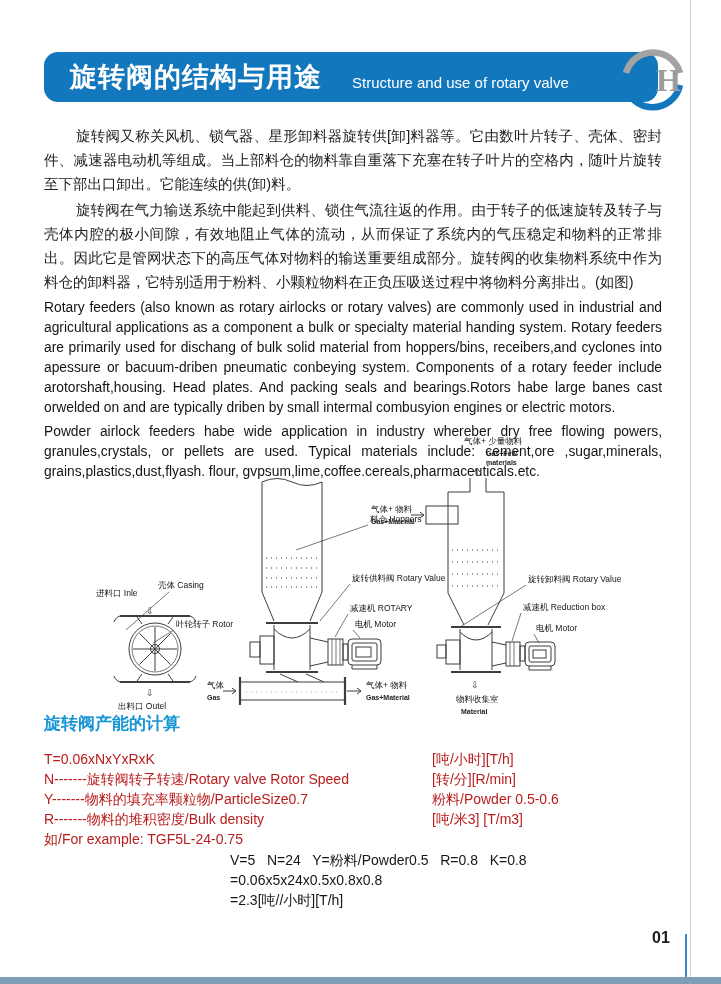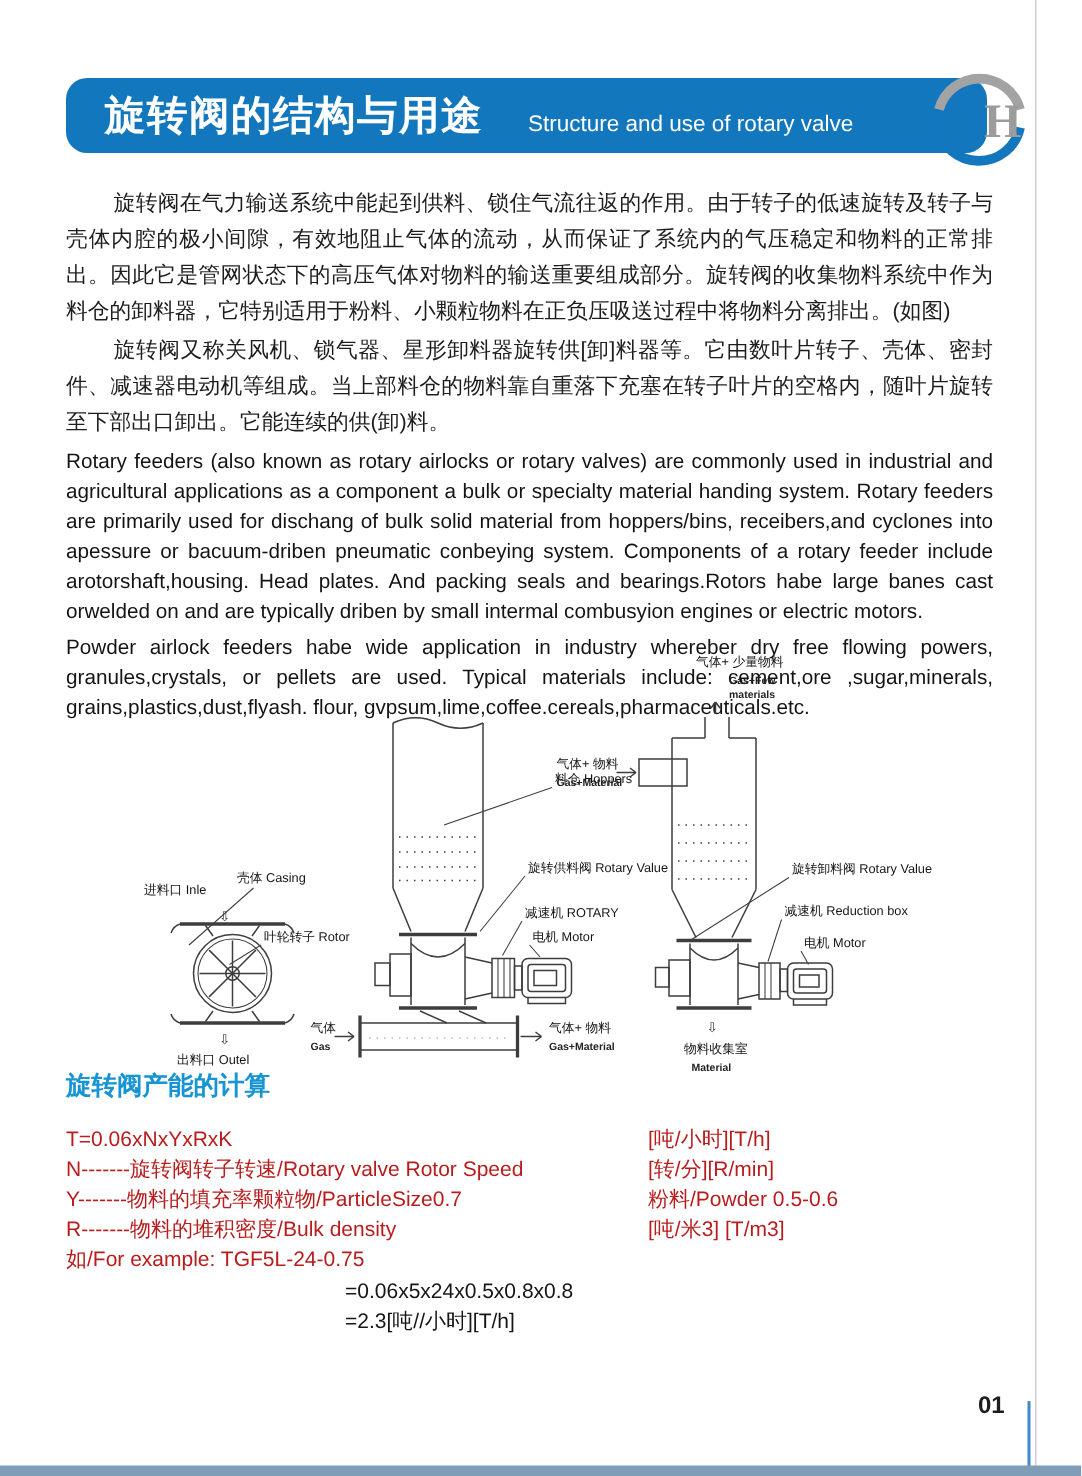--- a/index.html
+++ b/index.html
@@ -53,22 +53,22 @@
   </div>
 
   <svg class="logo" width="74" height="74" viewBox="0 0 74 74">
     <path d="M10,31 A28,28 0 0 1 64,31" stroke="#a3a3a3" stroke-width="6.5" fill="none"></path>
     <path d="M9,42 A28,28 0 0 0 64,43" stroke="#1377be" stroke-width="6.5" fill="none"></path>
     <text x="20" y="49" font-family="Liberation Serif, serif" font-weight="bold" font-size="32" fill="#1377be">D</text>
     <text x="40" y="49" font-family="Liberation Serif, serif" font-weight="bold" font-size="32" fill="#9c9c9c">H</text>
   </svg>
 
   <div class="body-text">
+    <p class="zh">旋转阀又称关风机、锁气器、星形卸料器旋转供[卸]料器等。它由数叶片转子、壳体、密封件、减速器电动机等组成。当上部料仓的物料靠自重落下充塞在转子叶片的空格内，随叶片旋转至下部出口卸出。它能连续的供(卸)料。</p>
     <p class="zh">旋转阀在气力输送系统中能起到供料、锁住气流往返的作用。由于转子的低速旋转及转子与壳体内腔的极小间隙，有效地阻止气体的流动，从而保证了系统内的气压稳定和物料的正常排出。因此它是管网状态下的高压气体对物料的输送重要组成部分。旋转阀的收集物料系统中作为料仓的卸料器，它特别适用于粉料、小颗粒物料在正负压吸送过程中将物料分离排出。(如图)</p>
-    <p class="zh">旋转阀又称关风机、锁气器、星形卸料器旋转供[卸]料器等。它由数叶片转子、壳体、密封件、减速器电动机等组成。当上部料仓的物料靠自重落下充塞在转子叶片的空格内，随叶片旋转至下部出口卸出。它能连续的供(卸)料。</p>
     <p class="en">Rotary feeders (also known as rotary airlocks or rotary valves) are commonly used in industrial and agricultural applications as a component a bulk or specialty material handing system. Rotary feeders are primarily used for dischang of bulk solid material from hoppers/bins, receibers,and cyclones into apessure or bacuum-driben pneumatic conbeying system. Components of a rotary feeder include arotorshaft,housing. Head plates. And packing seals and bearings.Rotors habe large banes cast orwelded on and are typically driben by small intermal combusyion engines or electric motors.</p>
     <p class="en">Powder airlock feeders habe wide application in industry whereber dry free flowing powers, granules,crystals, or pellets are used. Typical materials include: cement,ore ,sugar,minerals, grains,plastics,dust,flyash. flour, gvpsum,lime,coffee.cereals,pharmaceuticals.etc.</p>
   </div>
 
   <svg class="diagram" width="648" height="290" viewBox="0 0 648 290">
 
     <g>
       <text x="56" y="166">进料口 Inle</text>
       <text x="118" y="158">壳体 Casing</text>
       <line x1="129" y1="162" x2="86" y2="200" class="thin"></line>
@@ -214,20 +214,21 @@
       <span>[吨/米3] [T/m3]</span>
     </div>
     <div class="calc-row">
       <span></span>
     </div>
     <div class="calc-row">
       <span>如/For example: TGF5L-24-0.75</span>
       <span></span>
     </div>
     <div class="example">
+      <div>V=5   N=24   Y=粉料/Powder0.5   R=0.8   K=0.8</div>
       <div>=0.06x5x24x0.5x0.8x0.8</div>
       <div>=2.3[吨//小时][T/h]</div>
     </div>
   </div>
 
   <div class="pagenum">01</div>
   <div class="pagenum-line"></div>
   <div class="right-border"></div>
   <div class="bottom-bar"></div>
 

